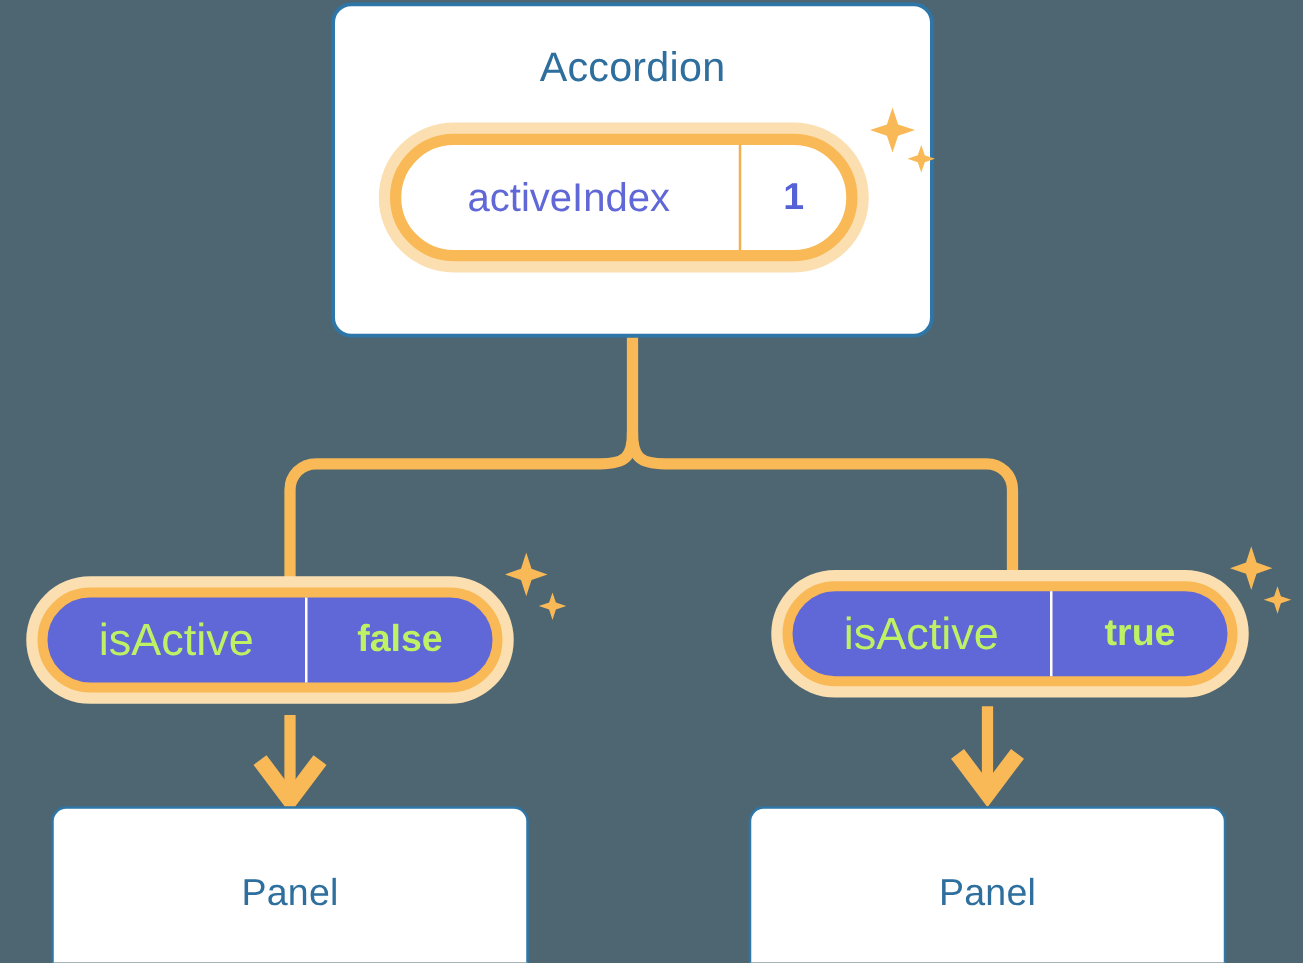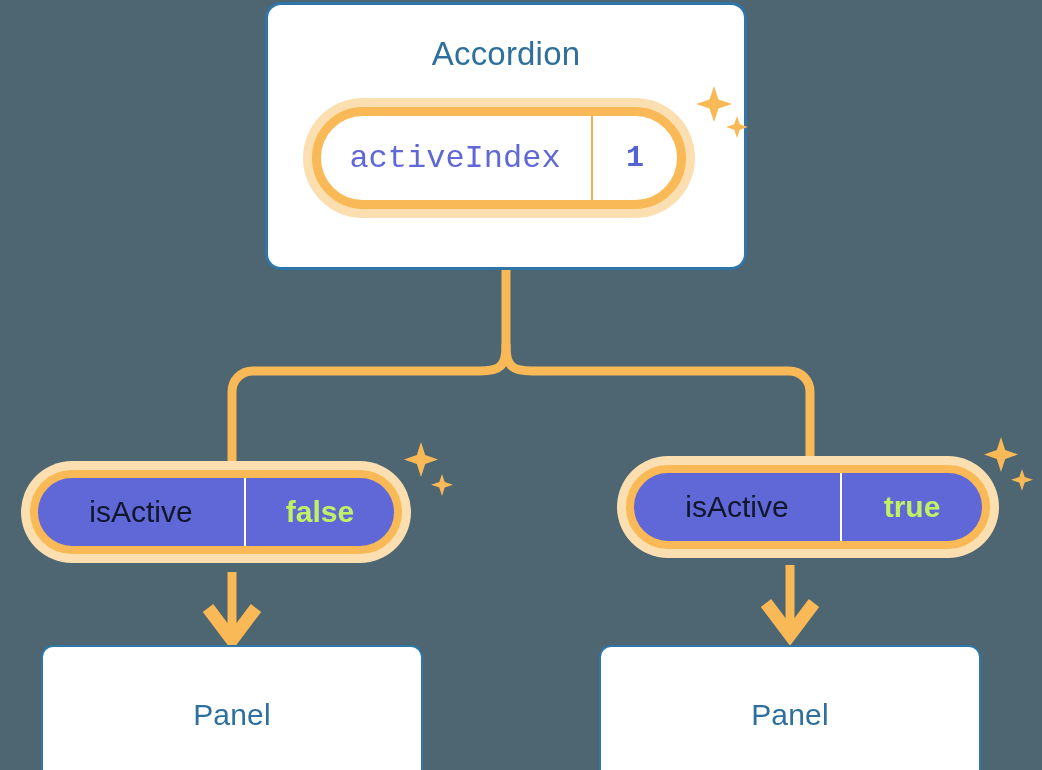--- a/index.html
+++ b/index.html
@@ -96,21 +96,20 @@
     justify-content: center;
     box-sizing: border-box;
   }
   .pill-key   { white-space: nowrap; }
   .pill-value { white-space: nowrap; font-weight: bold; }
 
   
   .pill.light {
     height: 102px;
     background: #ffffff;
-    font-family: Liberation Mono, monospace;
   }
   .pill.light .pill-key {
     width: 272px;
     font-size: 32px;
     color: #6067d6;
     border-right: 2px solid #f3ae50;
     padding-right: 2px;
   }
   .pill.light .pill-value {
     width: 84px;
@@ -121,22 +120,22 @@
 
   
   .pill.solid {
     height: 84px;
     background: #6067d6;
     border-width: 8px;
     border-radius: 999px;
     box-shadow: 0 0 0 9px #fbdfb0;
   }
   .pill.solid .pill-key {
-    font-size: 30px;
-    color: #0f172a;
+    font-size: 36px;
+    color: #bef264;
     border-right: 2px solid #ffffff;
   }
   .pill.solid .pill-value {
     font-size: 30px;
     color: #bef264;
   }
   #pill-left  { left: 30px;  top: 470px; }
   #pill-left  .pill-key   { width: 208px; }
   #pill-left  .pill-value { width: 148px; }
 

